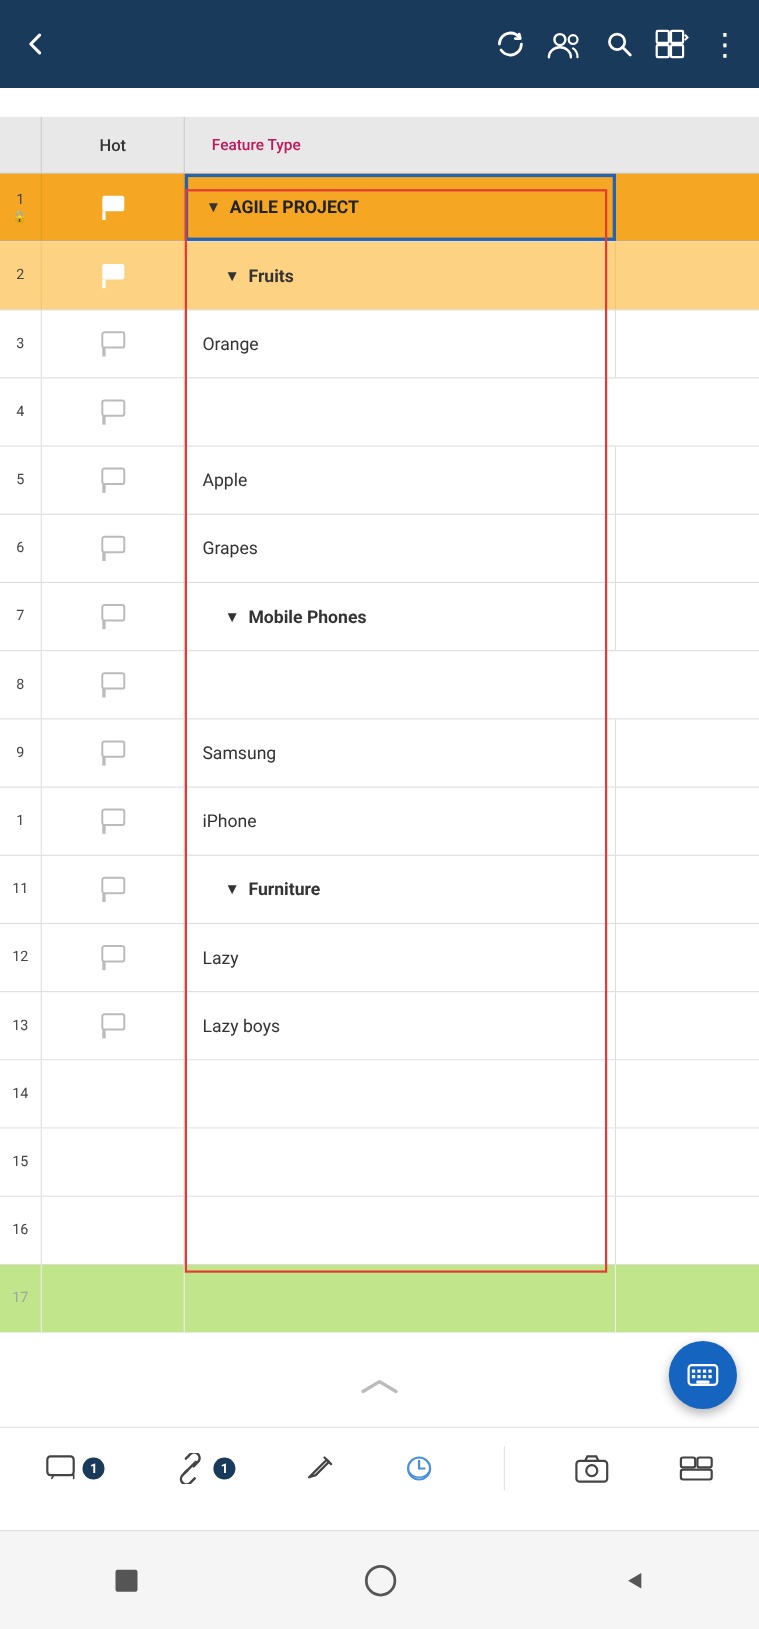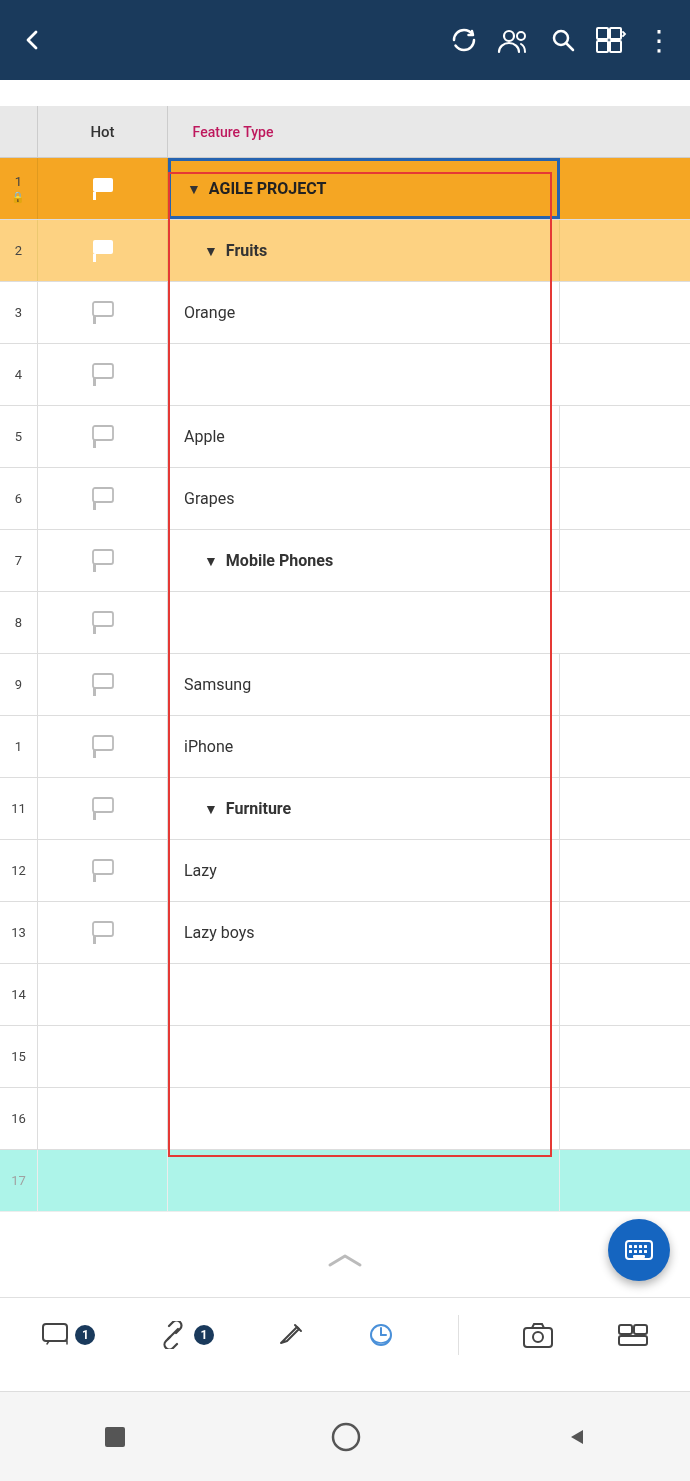--- a/index.html
+++ b/index.html
@@ -287,21 +287,21 @@
       box-shadow: 0 4px 10px rgba(0,0,0,0.3);
       cursor: pointer;
       z-index: 20;
     }
 
     
     .empty-row {
       background: #fff;
     }
     .row-17 {
-      background: #5eead4;
+      background: #84cc16;
       opacity: 0.5;
     }
   </style>
 </head>
 <body>
 
 <div class="top-nav">
   <div class="top-nav-left">
     <span class="nav-icon">
       <svg width="28" height="28" viewBox="0 0 28 28" fill="none">

